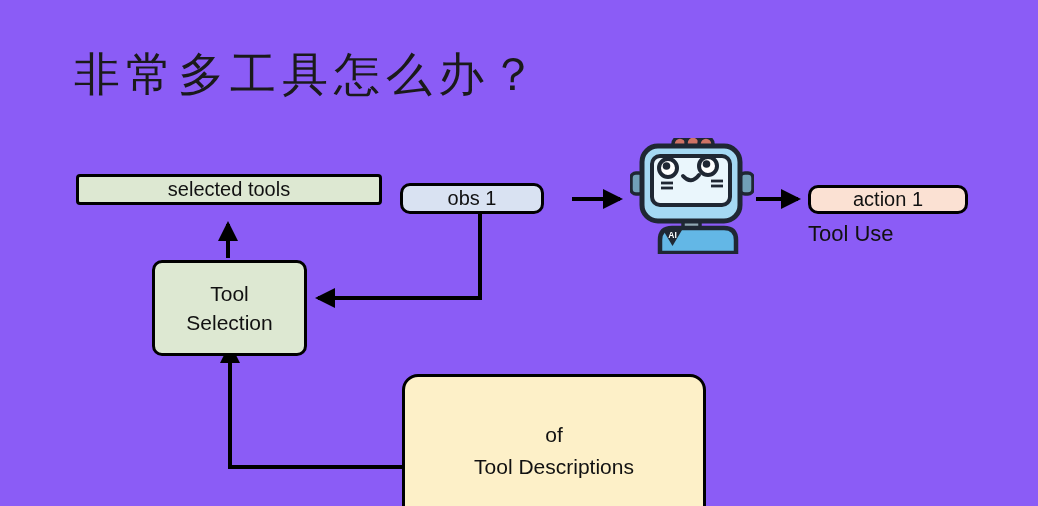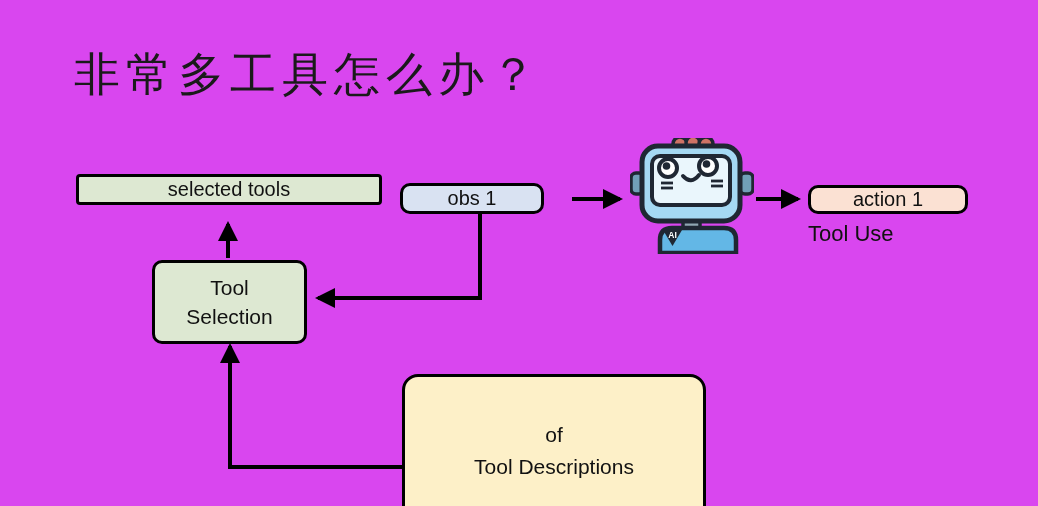--- a/index.html
+++ b/index.html
@@ -1,17 +1,17 @@
 <!DOCTYPE html>
 <html><head>
 <meta charset="utf-8">
 <style>
   html,body{margin:0;padding:0;background:#fff;}
   .canvas{
-    position:relative;width:1038px;height:506px;background:#d946ef;overflow:hidden;
+    position:relative;width:1038px;height:506px;background:#8b5cf6;overflow:hidden;
     font-family:"Liberation Sans","DejaVu Sans",sans-serif;color:#1a1a1a;
   }
   .title{
     position:absolute;left:74px;top:44px;font-size:46px;font-weight:300;
     letter-spacing:6px;white-space:nowrap;color:#1a1a1a;
   }
   .refs{
     position:absolute;top:42px;right:24px;text-align:right;
     font-size:16px;line-height:28px;color:#111;
   }
@@ -19,21 +19,21 @@
   .arrows{position:absolute;left:0;top:0;pointer-events:none;}
   .node{
     position:absolute;box-sizing:border-box;border:3px solid #000;
     display:flex;align-items:center;justify-content:center;
     font-size:20px;white-space:nowrap;color:#111;
   }
   #selected-tools{left:76px;top:174px;width:306px;height:31px;border-radius:4px;background:#dde8d2;}
   #obs-1{left:400px;top:183px;width:144px;height:31px;border-radius:10px;background:#d9e2f2;}
   #action-1{left:808px;top:185px;width:160px;height:29px;border-radius:10px;background:#fbe1d3;}
   #tool-selection{
-    left:152px;top:260px;width:155px;height:84px;border-radius:10px;background:#dde8d2;
+    left:152px;top:260px;width:155px;height:96px;border-radius:10px;background:#dde8d2;
     flex-direction:column;font-size:21px;line-height:29px;
   }
   #tool-descriptions{
     left:402px;top:374px;width:304px;height:172px;border-radius:16px;background:#fdf0c8;
     border-width:3.5px;flex-direction:column;justify-content:flex-start;
     padding-top:42px;font-size:21px;line-height:32px;
   }
   .caption{
     position:absolute;left:808px;top:221px;width:160px;text-align:left;
     font-size:22px;color:#111;white-space:nowrap;

